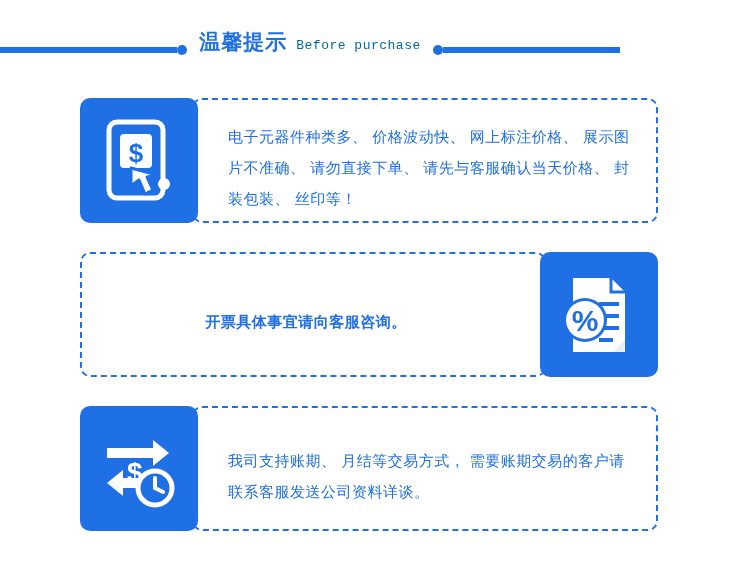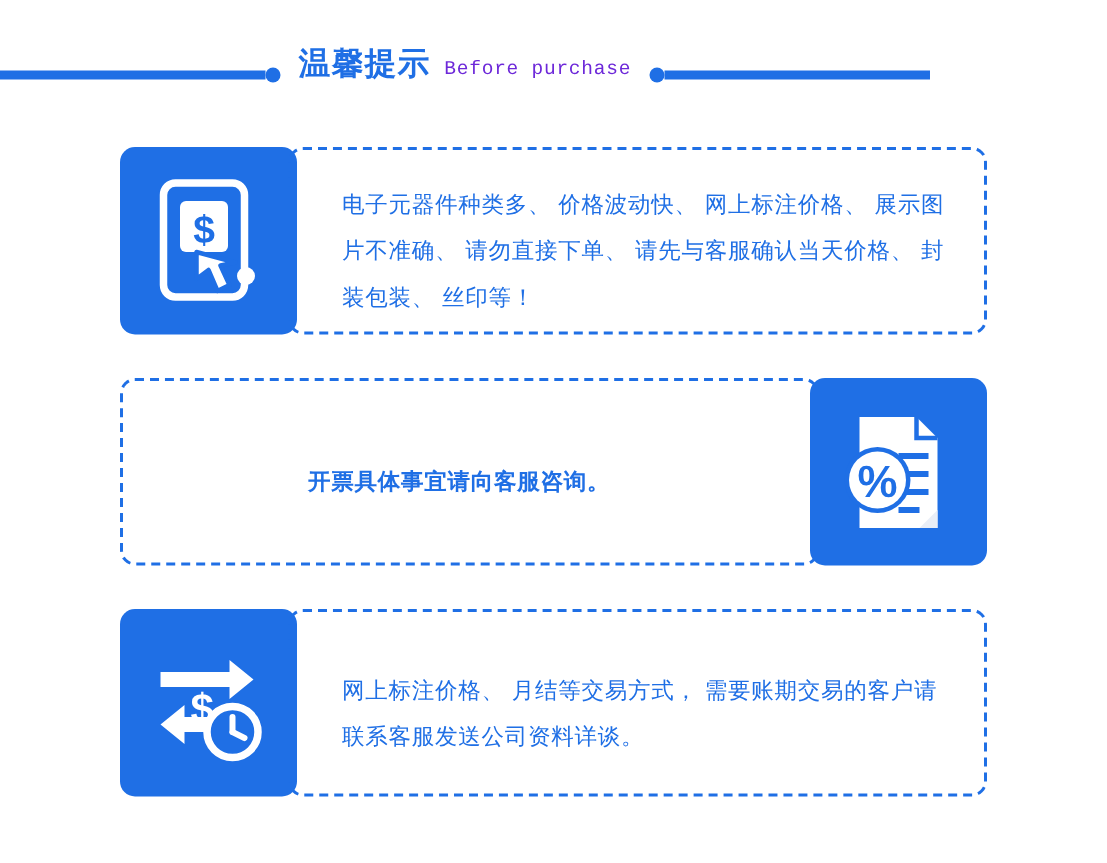--- a/index.html
+++ b/index.html
@@ -56,21 +56,21 @@
     align-items: baseline;
     white-space: nowrap;
   }
   .title-cn {
     color: #1f6fe5;
     font-size: 21px;
     font-weight: bold;
     letter-spacing: 1px;
   }
   .title-en {
-    color: #6d28d9;
+    color: #0369a1;
     font-size: 13px;
     font-family: "Liberation Mono", monospace;
     margin-left: 9px;
     letter-spacing: 0.5px;
   }
 
   
   .row {
     position: absolute;
     left: 80px;
@@ -176,17 +176,17 @@
       <svg width="84" height="86" viewBox="0 0 84 86" aria-hidden="true">
         <path d="M10 22 H56 L56 14 L72 27 L56 40 L56 32 H10 Z" fill="#ffffff"></path>
         <path d="M72 52 H26 L26 44 L10 57 L26 70 L26 62 H72 Z" fill="#ffffff"></path>
         <text x="30" y="56" font-size="28" font-family="Liberation Sans, sans-serif" font-weight="bold" fill="#ffffff">$</text>
         <circle cx="58" cy="62" r="17" fill="#1f6fe5" stroke="#ffffff" stroke-width="5"></circle>
         <line x1="58" y1="62" x2="58" y2="52" stroke="#ffffff" stroke-width="4" stroke-linecap="round"></line>
         <line x1="58" y1="62" x2="66" y2="66" stroke="#ffffff" stroke-width="4" stroke-linecap="round"></line>
       </svg>
     </div>
     <div class="text-box after-icon">
-      <div class="para">网上标注价格、 月结等交易方式， 需要账期交易的客户请联系客服发送公司资料详谈。</div>
+      <div class="para">我司支持账期、 月结等交易方式， 需要账期交易的客户请联系客服发送公司资料详谈。</div>
     </div>
   </div>
 
 </div>
 
 </body></html>

